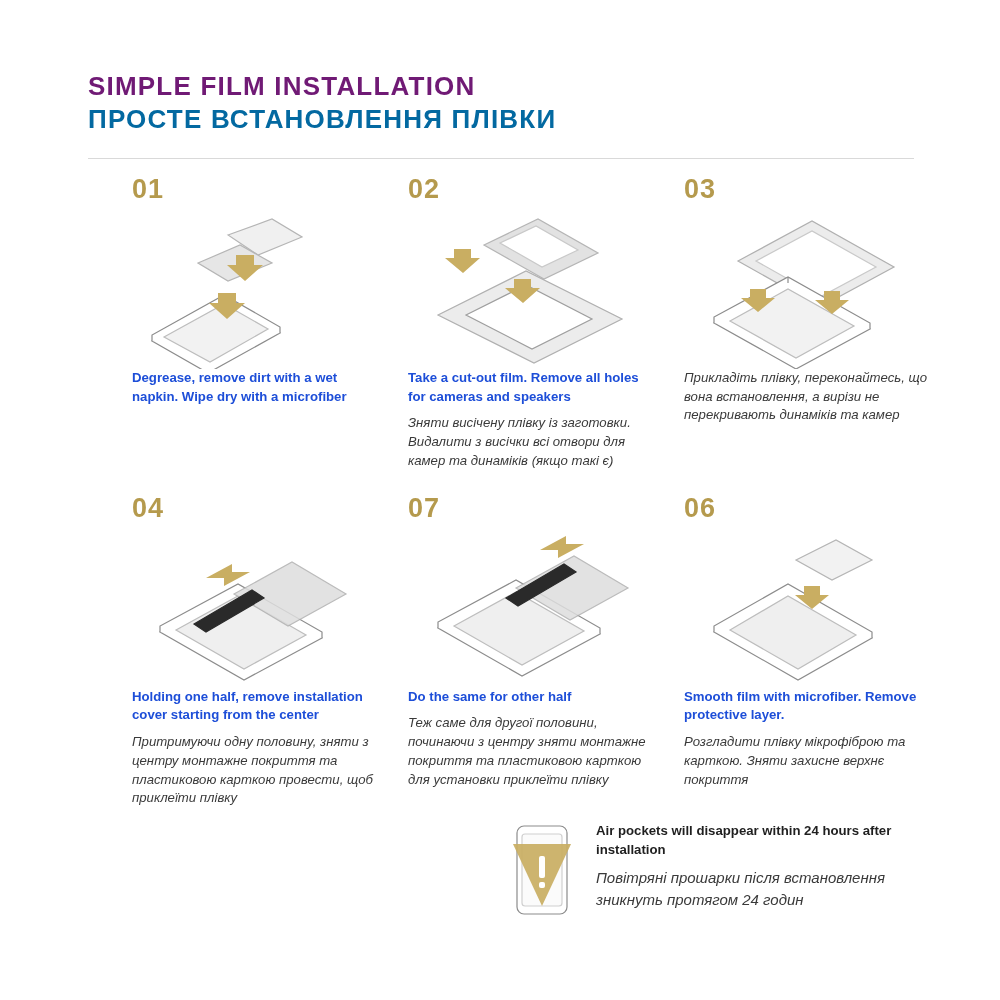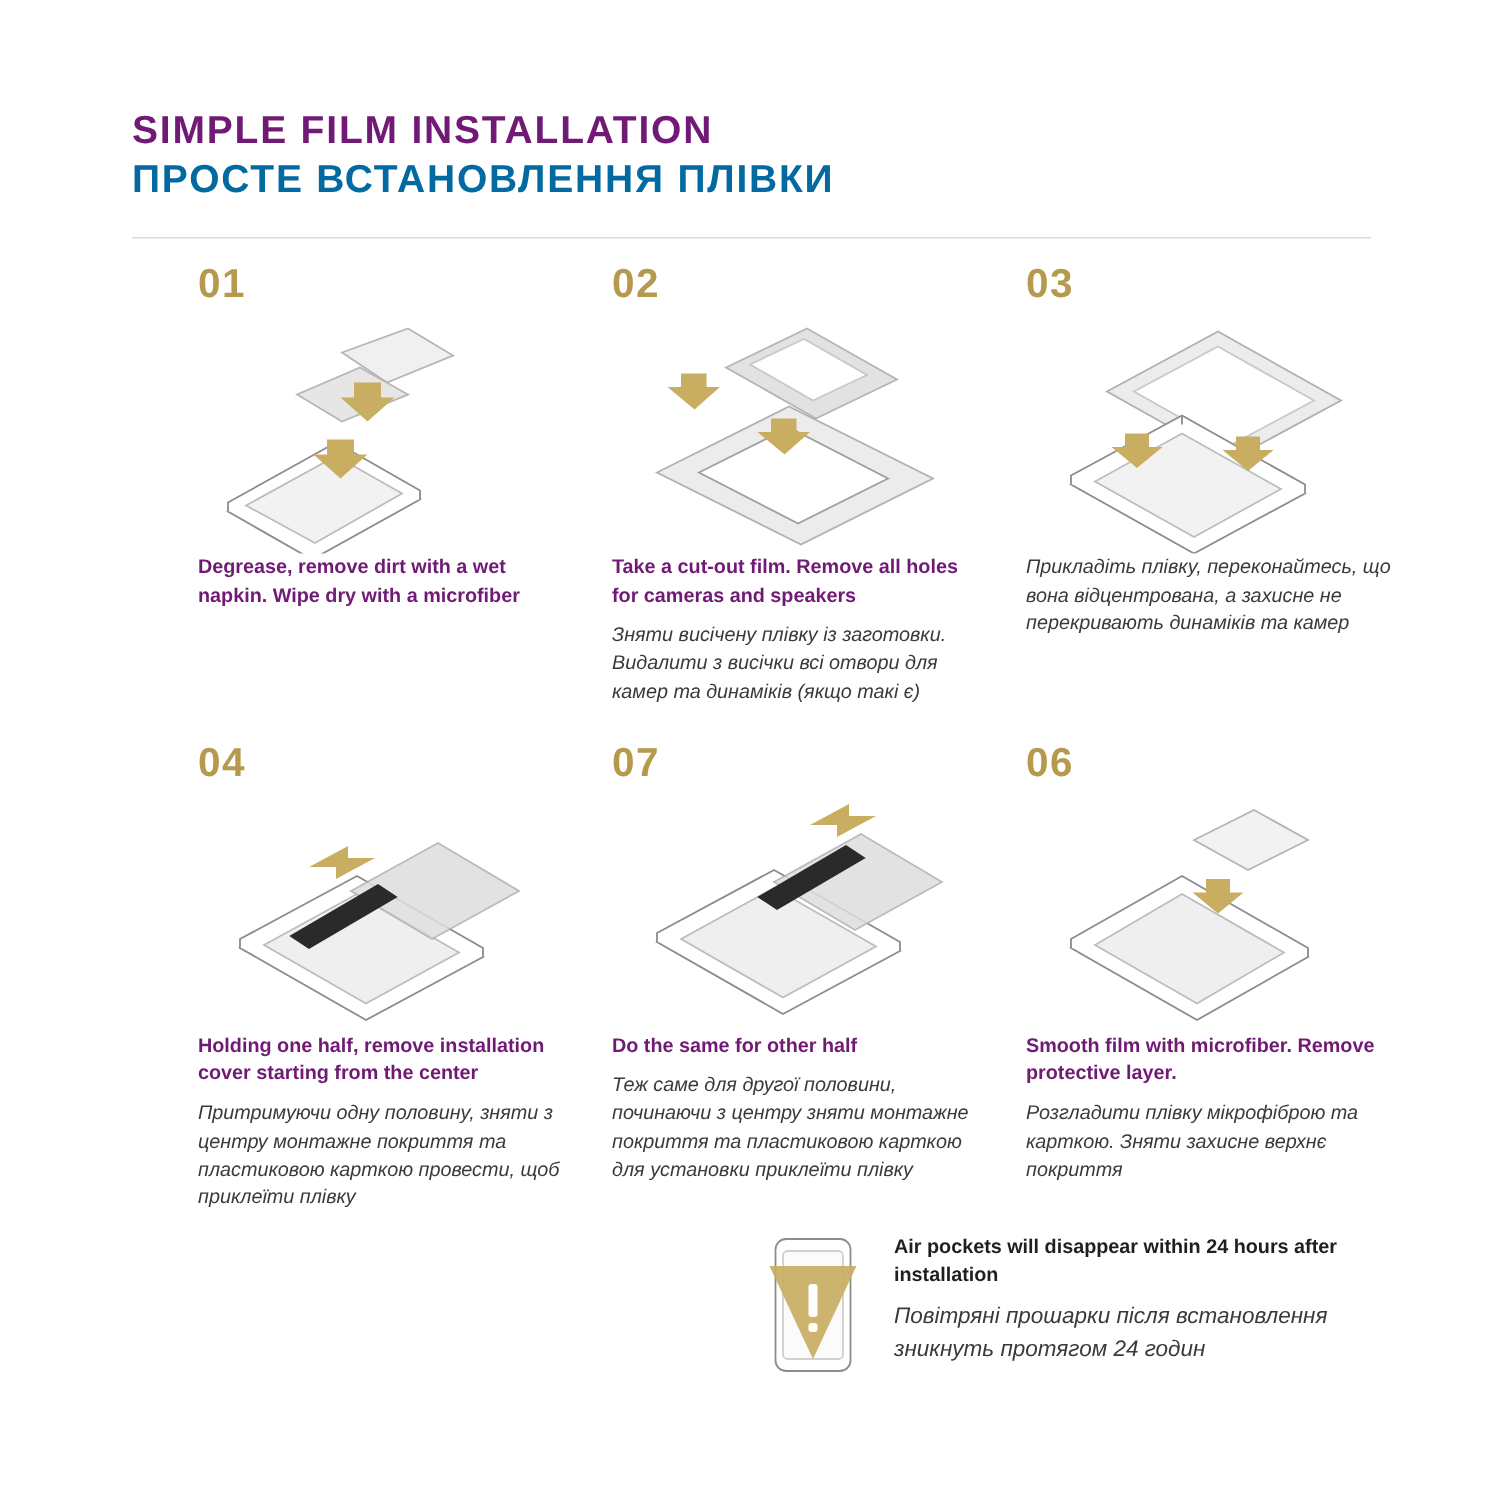--- a/index.html
+++ b/index.html
@@ -79,21 +79,21 @@
   }
   .art {
     height: 160px;
     position: relative;
   }
   .art svg { display: block; }
   .txt-en {
     font-size: 13.2px;
     font-weight: bold;
     line-height: 1.42;
-    color: #701a75;
+    color: #1d4ed8;
     margin: 0 0 8px 0;
   }
   .txt-uk {
     font-size: 13.2px;
     font-style: italic;
     line-height: 1.42;
     color: #3a3a3a;
     margin: 0;
   }
   .row2 { margin-top: 14px; }
@@ -201,21 +201,21 @@
             <path d="M30 114 L30 108 L104 68 L186 114 L186 120" fill="#ffffff"></path>
             <path d="M104 74 L104 68"></path>
             <path d="M46 112 L104 80 L170 117 L112 149 Z" fill="#f2f2f2" stroke="#bdbdbd"></path>
           </g>
           <g fill="#c9ae62">
             <path d="M66 80 h16 v9 h9 l-17 14 l-17 -14 h9 z"></path>
             <path d="M140 82 h16 v9 h9 l-17 14 l-17 -14 h9 z"></path>
           </g>
         </svg>
       </div>
-      <p class="txt-uk">Прикладіть плівку, переконайтесь, що вона відцентрована, а захисне не перекривають динаміків та камер</p>
+      <p class="txt-uk">Прикладіть плівку, переконайтесь, що вона встановлення, а вирізи не перекривають динаміків та камер</p>
     </div>
 
     <div class="cell row2">
       <p class="step-num">04</p>
       <div class="art">
         <svg width="248" height="160" viewBox="0 0 248 160">
           <g stroke="#8c8c8c" stroke-width="1.2" fill="none">
 
             <path d="M28 104 L106 62 L190 110 L112 152 Z" fill="#ffffff"></path>
             <path d="M28 104 L28 98 L106 56 L190 104 L190 110" fill="#ffffff"></path>

